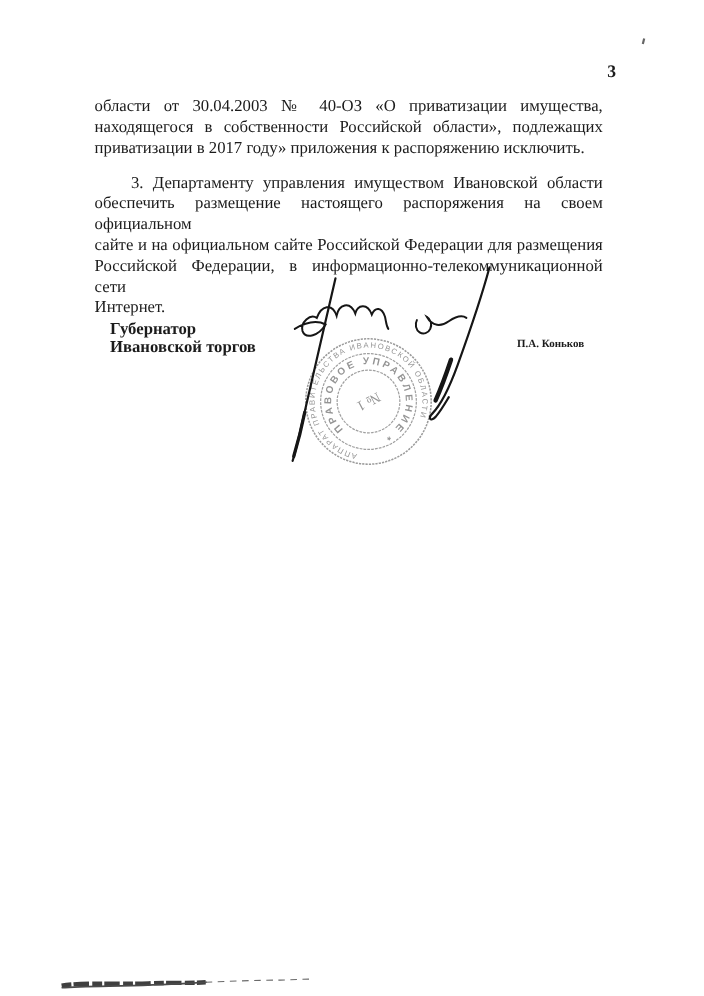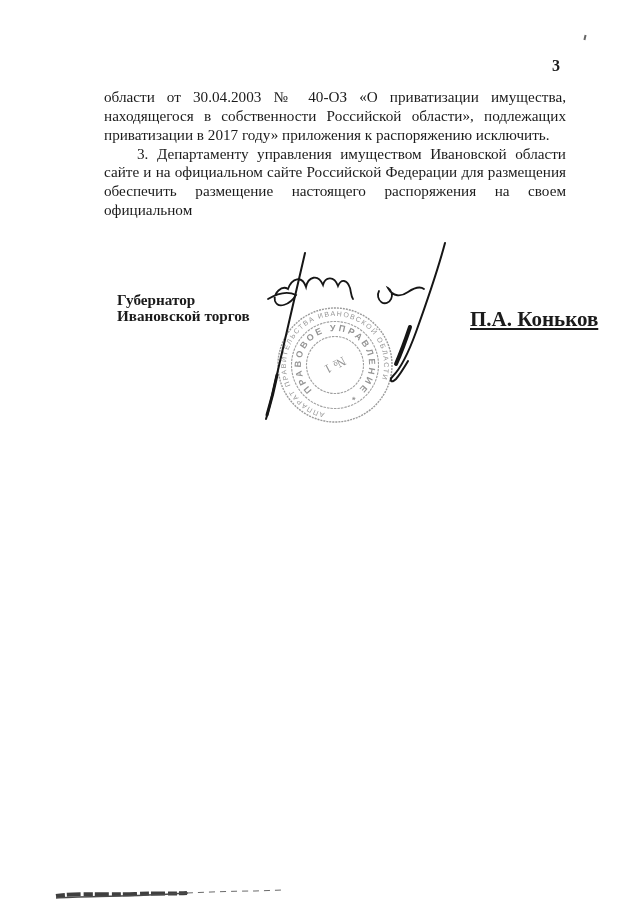--- a/index.html
+++ b/index.html
@@ -25,51 +25,50 @@
     position: absolute;
     left: 584px;
     top: 35px;
     width: 2px;
     height: 5px;
     background: #666;
     transform: rotate(14deg);
   }
   .doc-body {
     position: absolute;
-    left: 104px;
+    left: 86px;
     top: 88px;
     width: 462px;
     font-size: 15.2px;
     line-height: 18.85px;
   }
   .line {
     text-align: justify;
     text-align-last: left;
     white-space: normal;
   }
   .line.j {
     text-align-last: justify;
     -moz-text-align-last: justify;
   }
-  .line.indent { padding-left: 33px; }
+  .line.indent { padding-left: 33px; margin-top: 13px; }
   .sig-left {
     position: absolute;
-    left: 117px;
+    left: 100px;
     top: 292px;
     font-size: 15.2px;
     font-weight: bold;
     line-height: 15.8px;
   }
   .sig-right {
     position: absolute;
     left: 470px;
     top: 307px;
-    font-size: 21px;
+    font-size: 10px;
     font-weight: bold;
-    text-decoration: underline;
   }
   .sig-art {
     position: absolute;
     left: 230px;
     top: 235px;
     width: 240px;
     height: 210px;
   }
   .smudge {
     position: absolute;
@@ -95,22 +94,24 @@
 
   <div class="tick-mark"></div>
 
   <div class="page-number">3</div>
 
   <div class="doc-body">
     <div class="line j">области от 30.04.2003 № 40-ОЗ «О приватизации имущества,</div>
     <div class="line j">находящегося в собственности Российской области», подлежащих</div>
     <div class="line">приватизации в 2017 году» приложения к распоряжению исключить.</div>
     <div class="line j indent">3. Департаменту управления имуществом Ивановской области</div>
+    <div class="line j">обеспечить размещение настоящего распоряжения на своем официальном</div>
     <div class="line j">сайте и на официальном сайте Российской Федерации для размещения</div>
-    <div class="line j">обеспечить размещение настоящего распоряжения на своем официальном</div>
+    <div class="line j">Российской Федерации, в информационно-телекоммуникационной сети</div>
+    <div class="line">Интернет.</div>
   </div>
 
   <div class="sig-left">
     <div>Губернатор</div>
     <div>Ивановской торгов</div>
   </div>
 
   <div class="sig-right">П.А. Коньков</div>
 
   <svg class="sig-art" viewBox="0 0 240 210">

